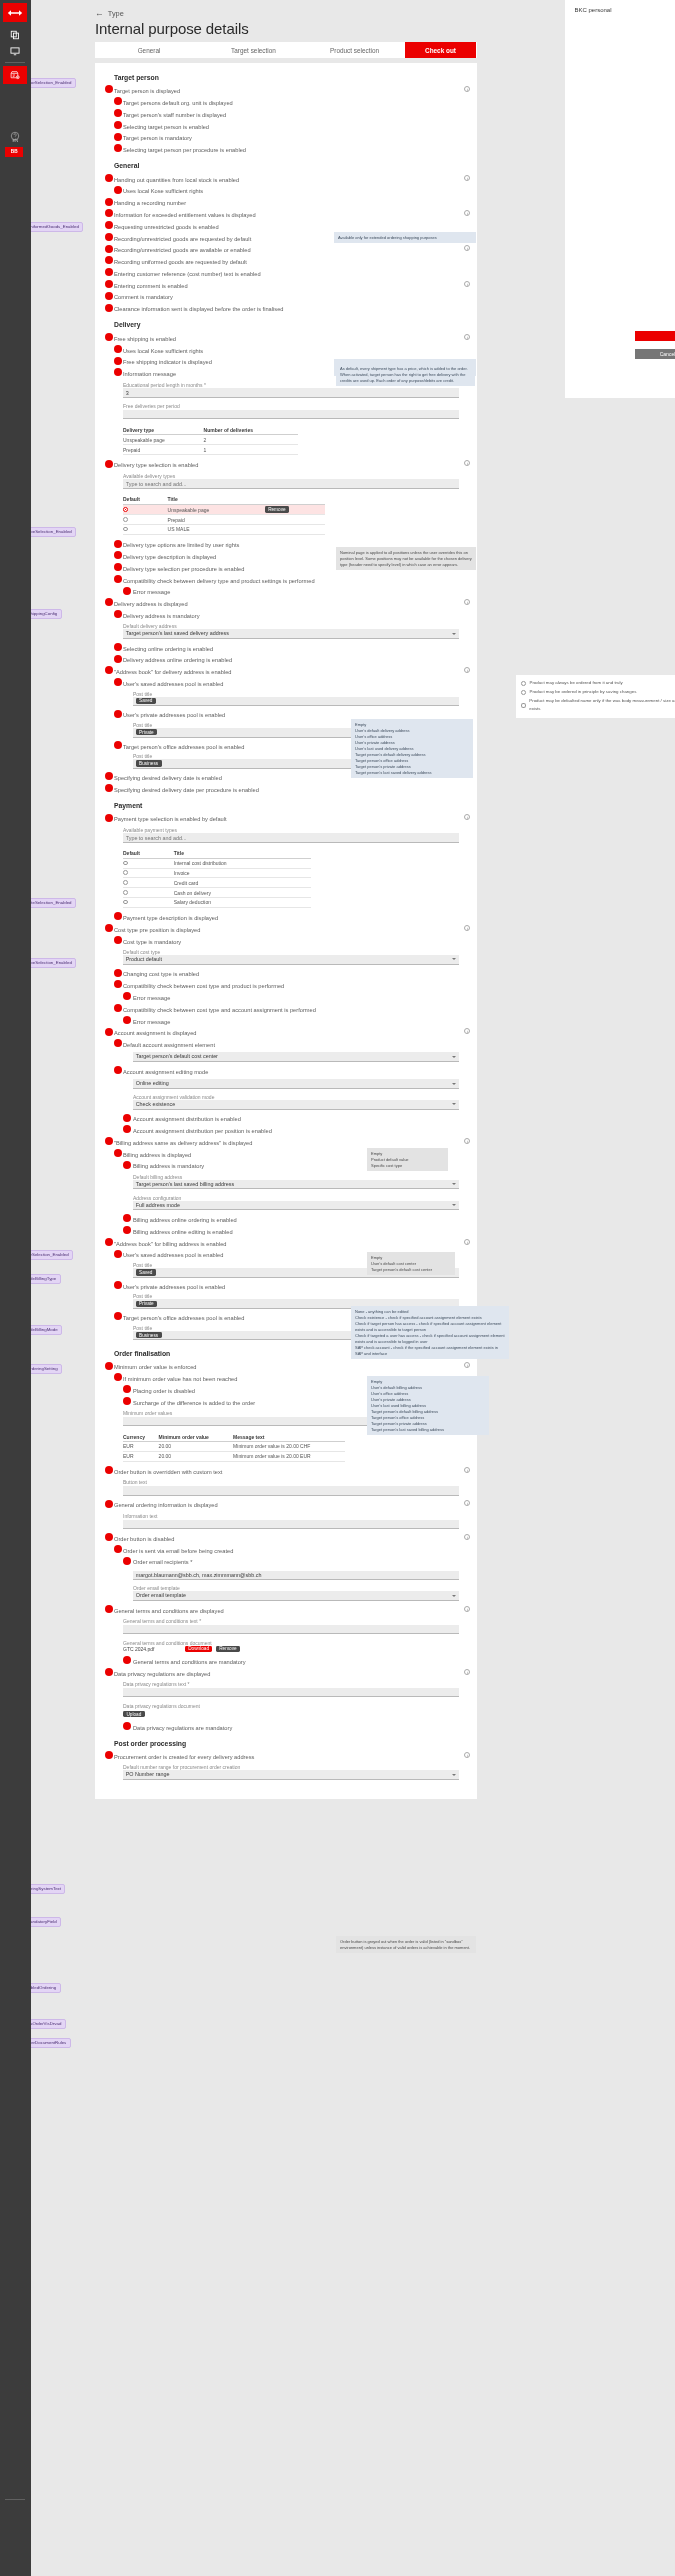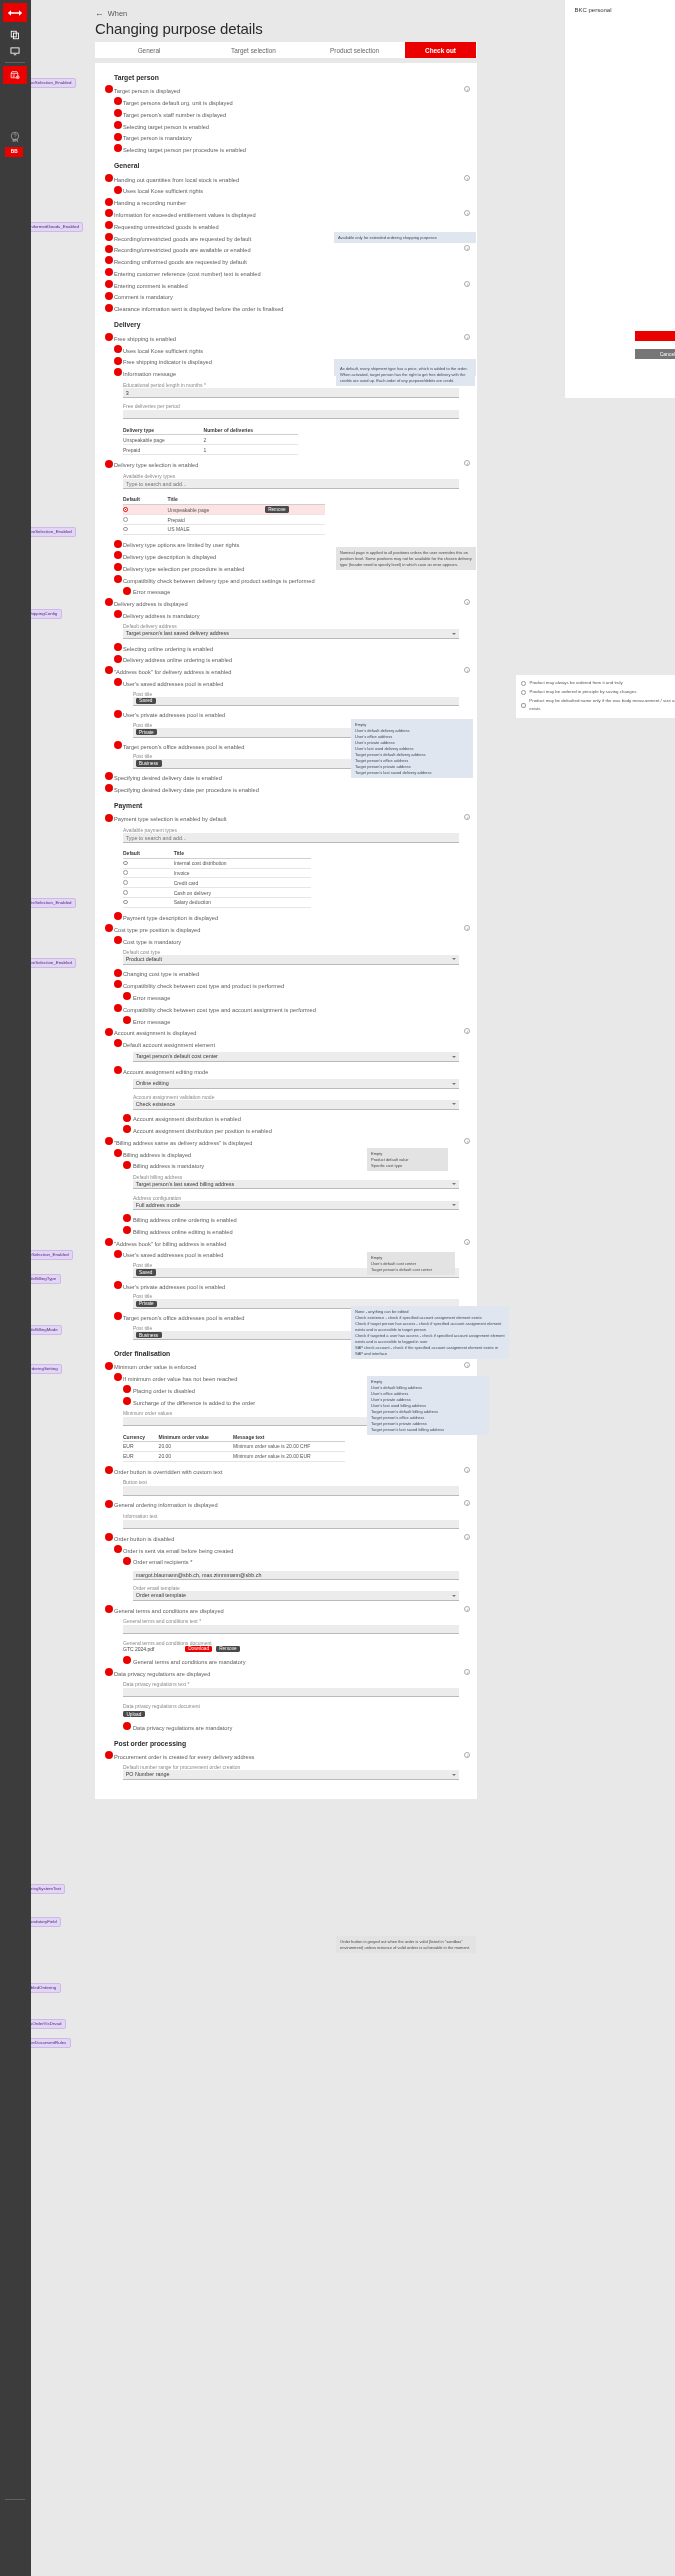--- a/index.html
+++ b/index.html
@@ -209,24 +209,24 @@
   <div class="rail-label" style="top:138px">EN</div>
   <div class="rail-ic rail-active" style="top:147px;height:9.5px;width:17.6px;left:5.4px;font-size:4.7px;color:#fff;">
     <span style="color:#fff;font-size:4.7px;font-weight:700;">BB</span>
   </div>
 </div>
 
 <div id="main">
 
   <div class="backlink">
     <span class="arr">←</span>
-    <span>When</span>
-  </div>
-
-  <div class="page-title">Changing purpose details</div>
+    <span>Type</span>
+  </div>
+
+  <div class="page-title">Internal purpose details</div>
 
   <div class="tabcard">
     <div class="tab t1">General</div>
     <div class="tab t2">Target selection</div>
     <div class="tab t3">Product selection</div>
     <div class="tab red">Check out</div>
   </div>
 
   <div class="formcard" id="form">
       <h3 class="sect">Target person</h3>

